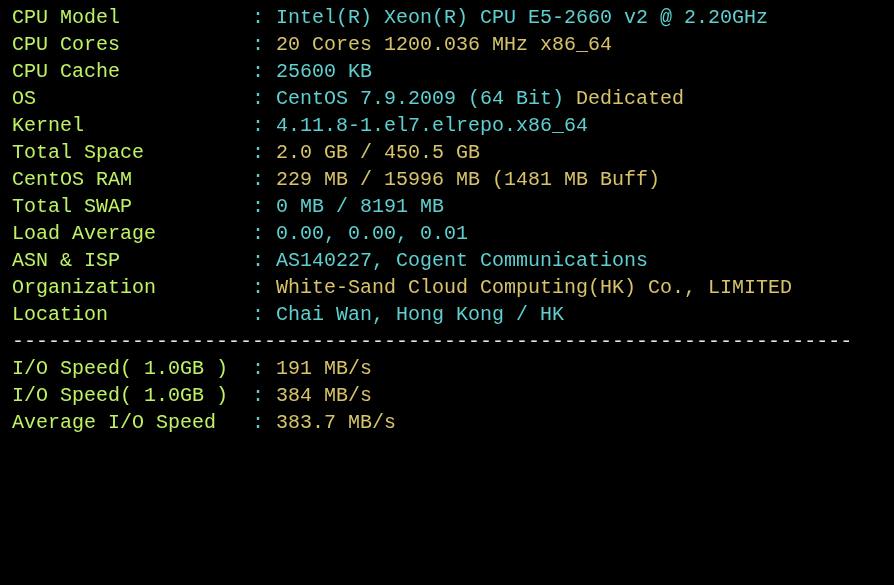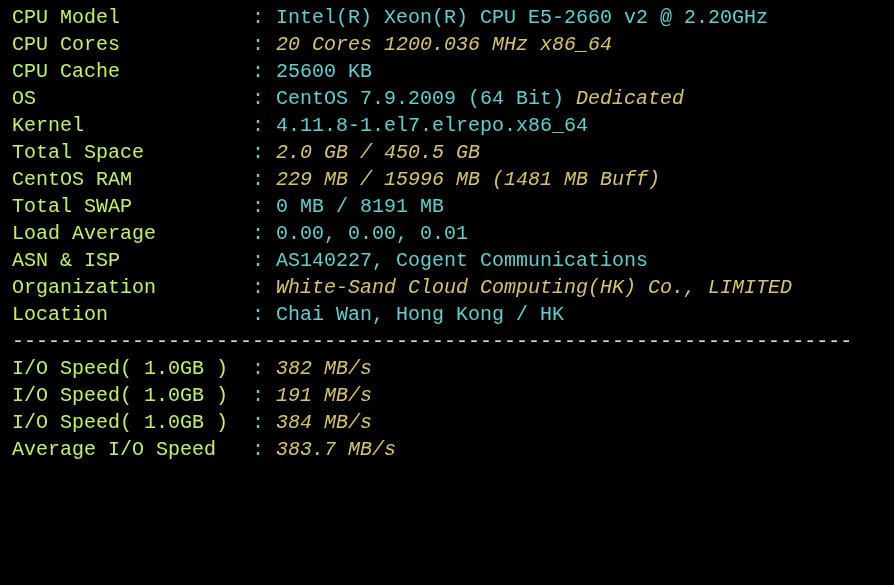--- a/index.html
+++ b/index.html
@@ -28,21 +28,20 @@
     }
     .colon {
       color: #5fcfcf;
     }
     .cyan {
       color: #5fcfcf;
       text-align: center;
     }
     .yellow {
       color: #d6c36a;
-      font-style: italic;
     }
     .divider {
       color: #e0e0e0;
       white-space: pre;
       letter-spacing: 0px;
     }
   </style>
 </head>
 <body>
 
@@ -53,17 +52,16 @@
     <div class="row"><span class="label">OS</span><span class="colon">: </span><span class="cyan">CentOS 7.9.2009 (64 Bit)</span><span class="yellow"> Dedicated</span></div>
     <div class="row"><span class="label">Kernel</span><span class="colon">: </span><span class="cyan">4.11.8-1.el7.elrepo.x86_64</span></div>
     <div class="row"><span class="label">Total Space</span><span class="colon">: </span><span class="yellow">2.0 GB / 450.5 GB</span></div>
     <div class="row"><span class="label">CentOS RAM</span><span class="colon">: </span><span class="yellow">229 MB / 15996 MB (1481 MB Buff)</span></div>
     <div class="row"><span class="label">Total SWAP</span><span class="colon">: </span><span class="cyan">0 MB / 8191 MB</span></div>
     <div class="row"><span class="label">Load Average</span><span class="colon">: </span><span class="cyan">0.00, 0.00, 0.01</span></div>
     <div class="row"><span class="label">ASN &amp; ISP</span><span class="colon">: </span><span class="cyan">AS140227, Cogent Communications</span></div>
     <div class="row"><span class="label">Organization</span><span class="colon">: </span><span class="yellow">White-Sand Cloud Computing(HK) Co., LIMITED</span></div>
     <div class="row"><span class="label">Location</span><span class="colon">: </span><span class="cyan">Chai Wan, Hong Kong / HK</span></div>
     <div class="divider">----------------------------------------------------------------------</div>
-    <div class="row"><span class="label">I/O Speed( 1.0GB )</span><span class="colon">: </span><span class="yellow">382 MB/s</span></div>
     <div class="row"><span class="label">I/O Speed( 1.0GB )</span><span class="colon">: </span><span class="yellow">191 MB/s</span></div>
     <div class="row"><span class="label">I/O Speed( 1.0GB )</span><span class="colon">: </span><span class="yellow">384 MB/s</span></div>
     <div class="row"><span class="label">Average I/O Speed</span><span class="colon">: </span><span class="yellow">383.7 MB/s</span></div>
   </div>
 
 </body></html>

